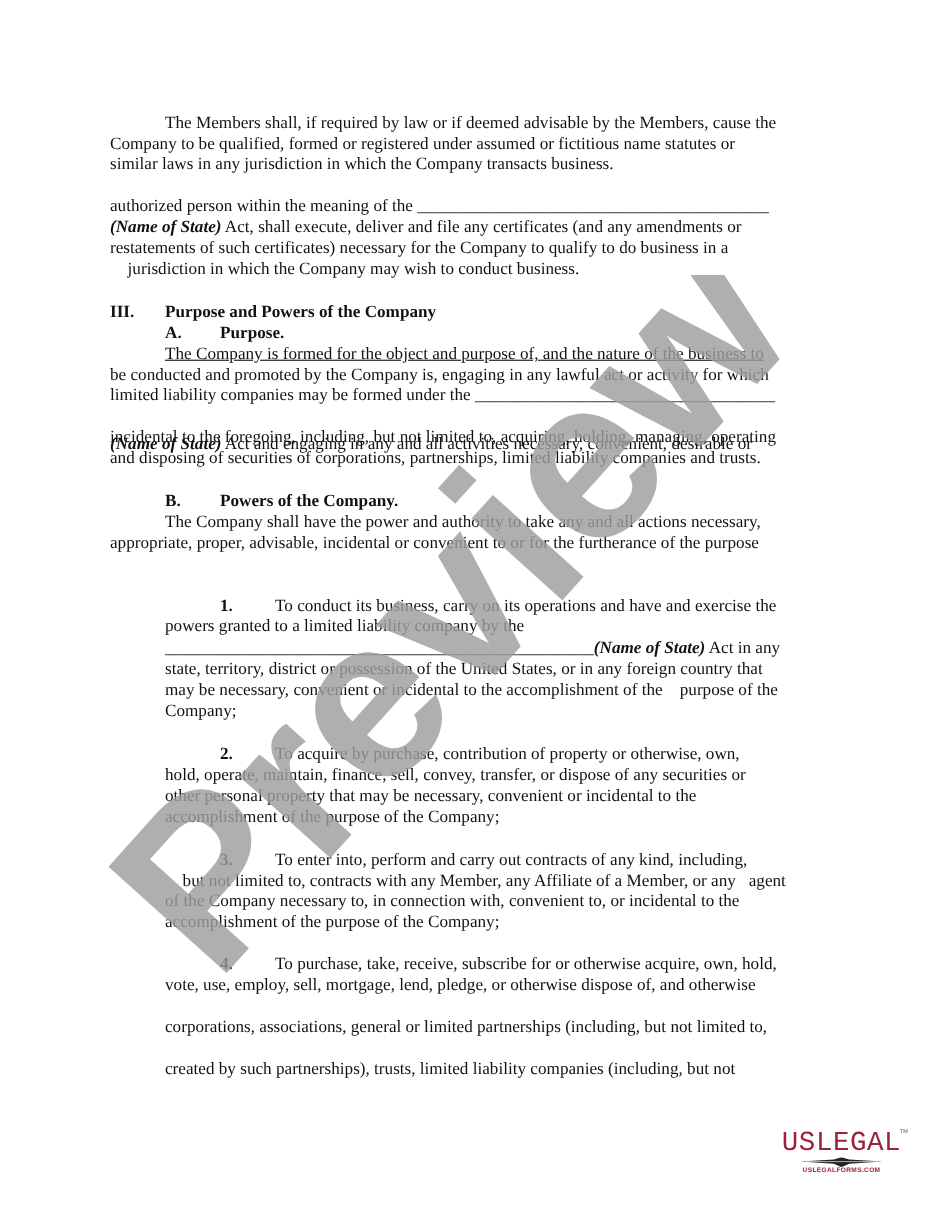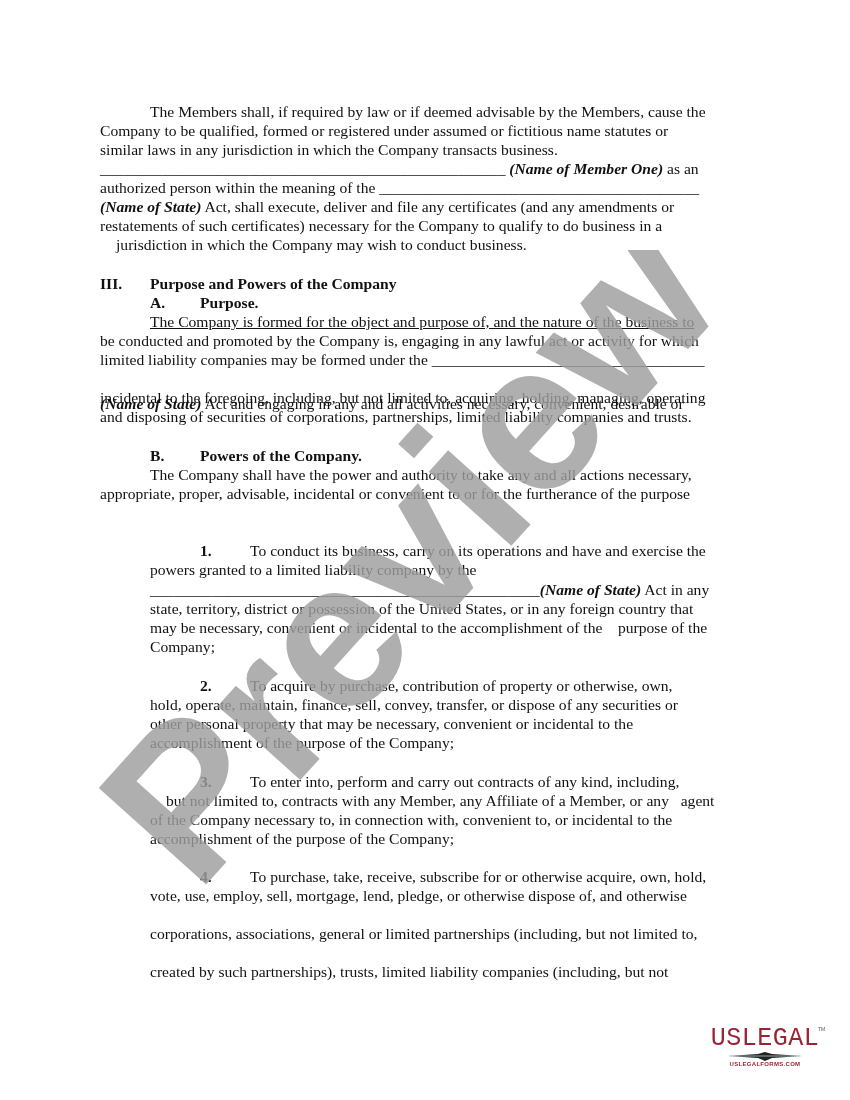--- a/index.html
+++ b/index.html
@@ -33,21 +33,20 @@
   }
 </style>
 </head>
 <body>
 
 <div class="page">
 
   <div class="line" style="left:150px; top:102px;">The Members shall, if required by law or if deemed advisable by the Members, cause the</div>
   <div class="line" style="left:100px; top:121px;">Company to be qualified, formed or registered under assumed or fictitious name statutes or</div>
   <div class="line" style="left:100px; top:140px;">similar laws in any jurisdiction in which the Company transacts business.</div>
-  <div class="line" style="left:100px; top:159px;"><span>____________________________________________________</span><span> </span><span class="bi">(Name of Member One)</span><span> as an</span></div>
   <div class="line" style="left:100px; top:178px;"><span>authorized person within the meaning of the </span><span>_________________________________________</span></div>
   <div class="line" style="left:100px; top:197px;"><span class="bi">(Name of State)</span><span> Act, shall execute, deliver and file any certificates (and any amendments or</span></div>
   <div class="line" style="left:100px; top:216px;">restatements of such certificates) necessary for the Company to qualify to do business in a</div>
   <div class="line" style="left:100px; top:235px;margin-left:16px;">jurisdiction in which the Company may wish to conduct business.</div>
 
   <div class="line b" style="left:100px; top:274px;">III.</div>
   <div class="line b" style="left:150px; top:274px;">Purpose and Powers of the Company</div>
 
   <div class="line b" style="left:150px; top:293px;">A.</div>
   <div class="line b" style="left:200px; top:293px;">Purpose.</div>

